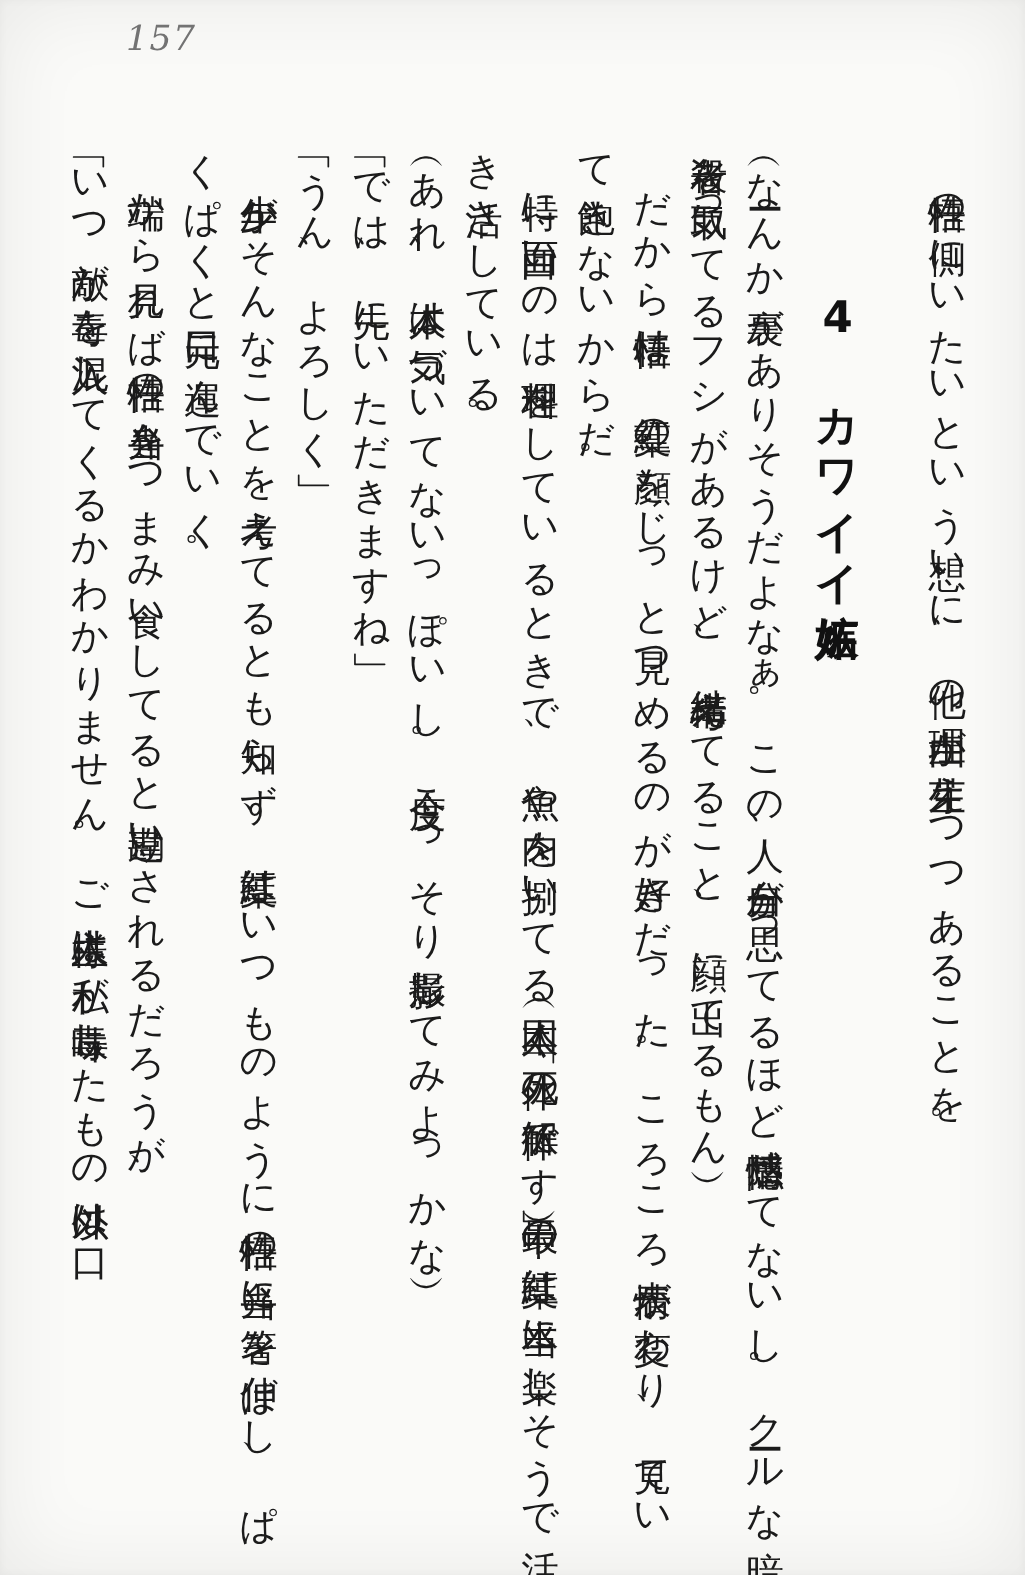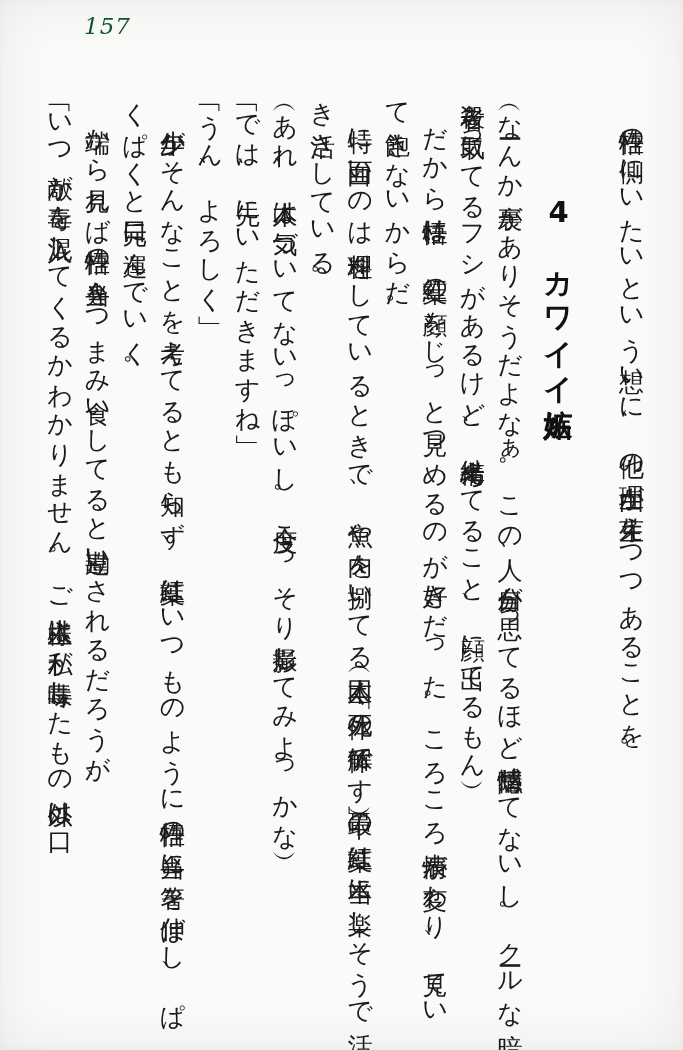--- a/index.html
+++ b/index.html
@@ -14,21 +14,21 @@
   .page-vignette {
     position: absolute; inset: 0;
     box-shadow: inset 0 0 55px rgba(0,0,0,0.07), inset 0 0 6px rgba(0,0,0,0.04);
     pointer-events: none;
   }
   .page-number {
     position: absolute;
     top: 13px; left: 84px;
     font-size: 23px;
     font-style: italic;
-    color: #14532d;
+    color: #737373;
     letter-spacing: 1px;
   }
   .text-body {
     position: absolute;
     top: 85px; right: 33px;
     height: 930px; width: 630px;
     writing-mode: vertical-rl;
     text-orientation: mixed;
     font-size: 25px;
     line-height: 37.5px;

